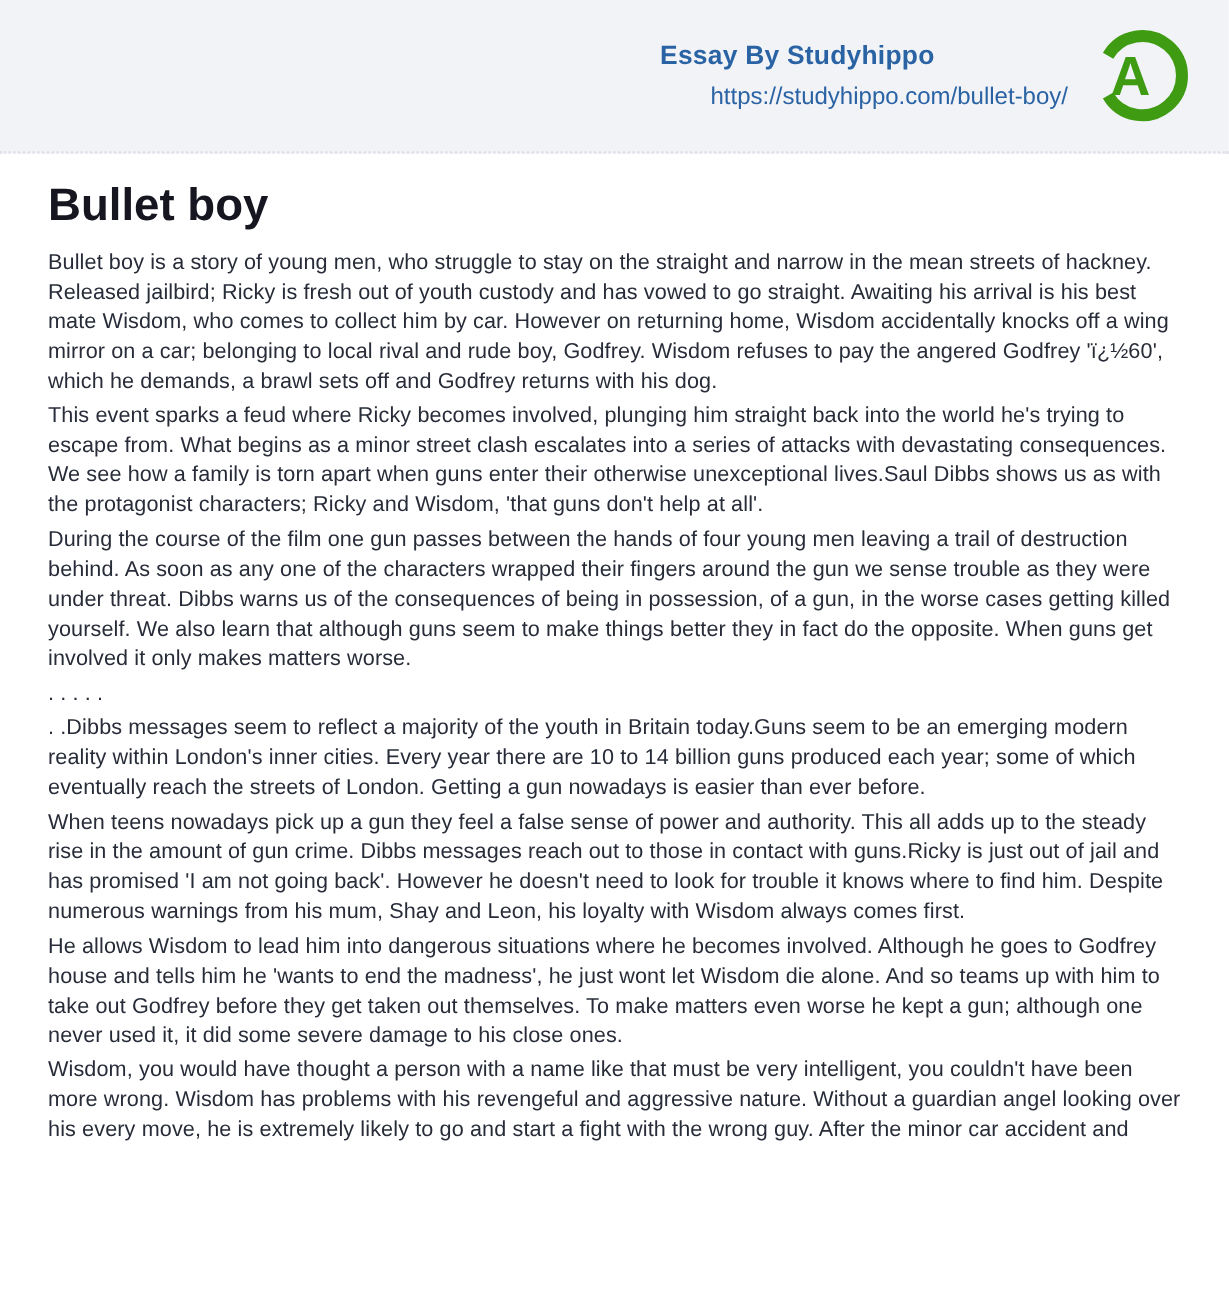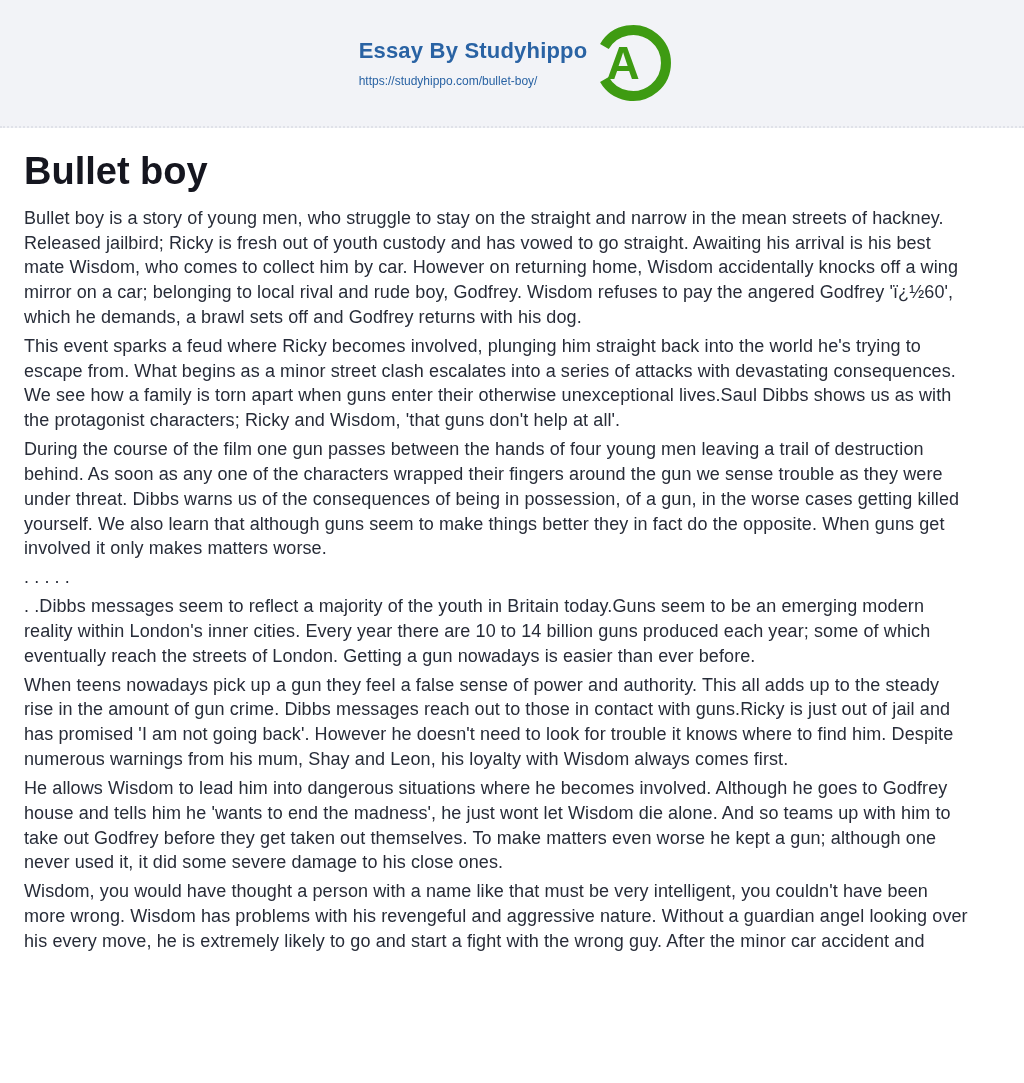--- a/index.html
+++ b/index.html
@@ -16,49 +16,51 @@
     height:1083px;
     overflow:hidden;
     font-family:"Liberation Sans", sans-serif;
     -webkit-font-smoothing:antialiased;
   }
   .page-header{
     background:var(--header-bg,#f2f3f7);
     height:128px;
     display:flex;
     align-items:center;
-    justify-content:center;
+    justify-content:flex-end;
     padding:0 30px 0 40px;
     border-bottom:2px dotted #e0e2e9;
+    gap:16px;
   }
   .header-left{display:flex;flex-direction:column;}
   .site-title{
     color:var(--link-blue,#2a63a4);
     font-size:22px;
     font-weight:bold;
     letter-spacing:.2px;
     line-height:1.2;
   }
   .source-url{
     margin-top:9px;
     color:var(--link-blue,#2a63a4);
-    font-size:12px;
+    font-size:20px;
     text-decoration:none;
     line-height:1.2;
+    margin-left:42px;
   }
   .logo{width:88px;height:88px;display:block;}
   .logo .arc{stroke:var(--brand-green,#3e9b12);}
   .logo .letter{
     fill:var(--brand-green,#3e9b12);
     font-family:"Liberation Sans", sans-serif;
     font-weight:bold;
     font-size:46px;
   }
   .article{
-    padding:22px 40px 0 24px;
+    padding:22px 40px 0 40px;
   }
   .page-title{
     color:var(--title-dark,#15161f);
     font-size:38px;
     font-weight:bold;
     line-height:1.15;
     margin-bottom:12px;
   }
   .essay-paragraph{
     color:var(--text-dark,#272c38);

